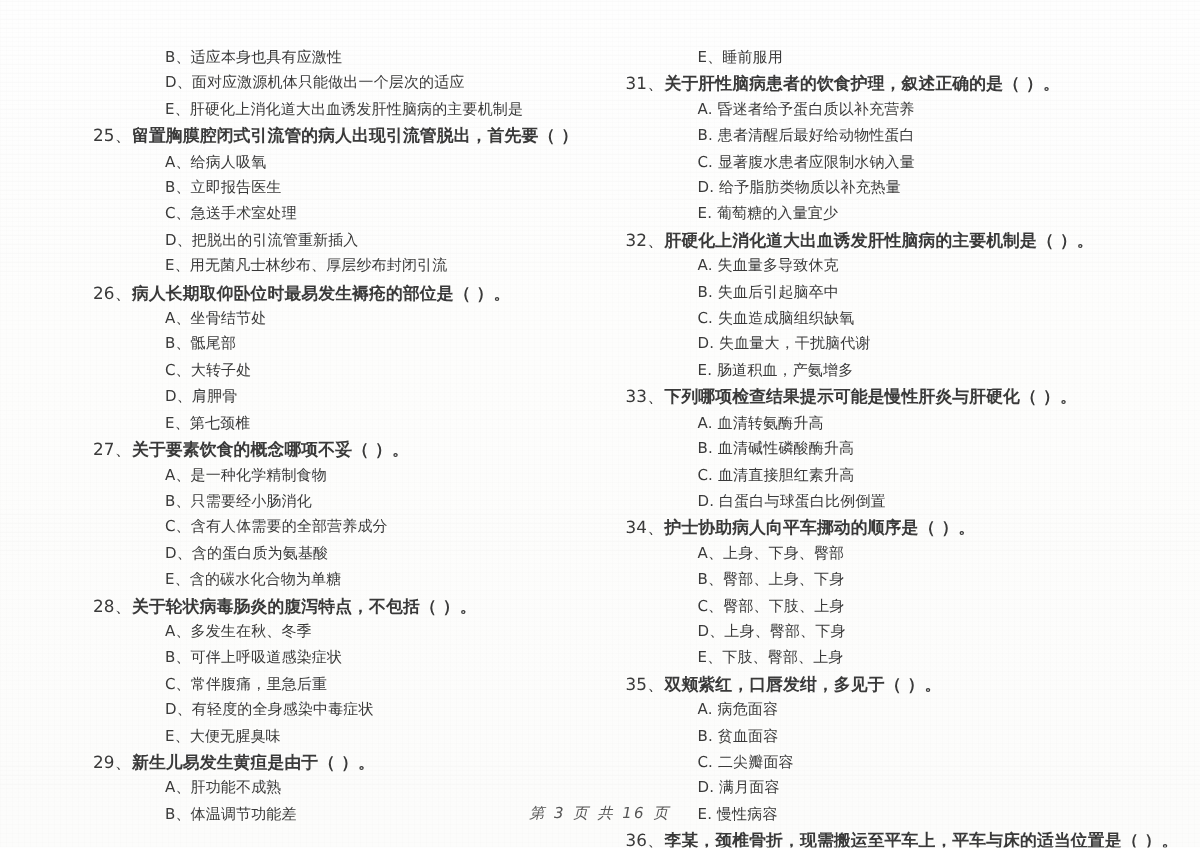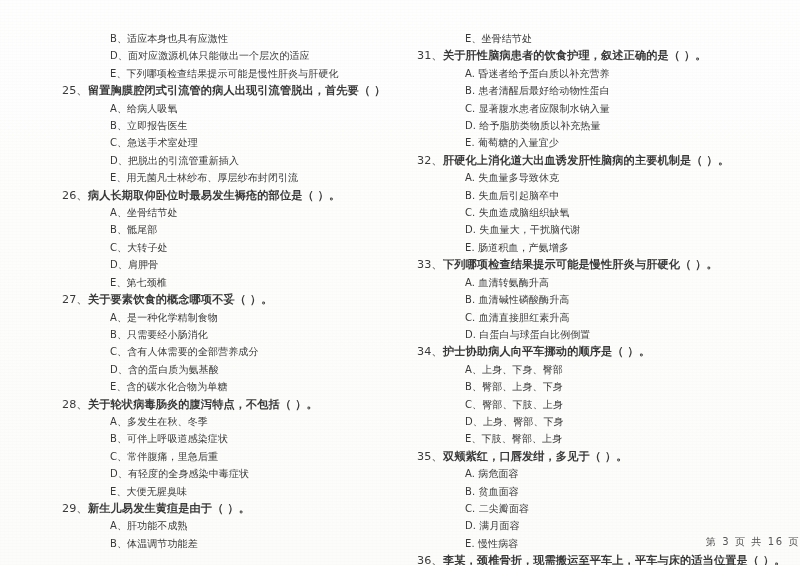--- a/index.html
+++ b/index.html
@@ -64,24 +64,25 @@
     color: #3a3a3a;
     padding-left: 48px;
     white-space: nowrap;
   }
 
   .footer {
     position: absolute;
     left: 0;
     right: 0;
     top: 535px;
-    text-align: right;
+    text-align: center;
     font-size: 10px;
     letter-spacing: 1.6px;
     color: #555;
+    font-style: italic;
   }
 
   
   .grain {
     position: absolute;
     inset: 0;
     pointer-events: none;
     opacity: .045;
     background-image:
       repeating-linear-gradient(0deg, rgba(0,0,0,.35) 0px, rgba(0,0,0,0) 1px, rgba(0,0,0,0) 3px),
@@ -94,21 +95,21 @@
 </head>
 <body>
 
 <div class="page">
   <div class="columns softfocus">
 
     <div class="col col-left">
       <div>
         <div class="opt">B、适应本身也具有应激性</div>
         <div class="opt">D、面对应激源机体只能做出一个层次的适应</div>
-        <div class="opt">E、下列哪项检查结果提示可能是慢性肝炎与肝硬化</div>
+        <div class="opt">E、肝硬化上消化道大出血诱发肝性脑病的主要机制是</div>
       </div>
 
       <div class="qblock">
         <div class="q-stem">
           <span class="q-num">25、</span>
           <span class="q-text">留置胸膜腔闭式引流管的病人出现引流管脱出，首先要（      ）</span>
         </div>
         <div class="opt">A、给病人吸氧</div>
         <div class="opt">B、立即报告医生</div>
         <div class="opt">C、急送手术室处理</div>
@@ -159,21 +160,21 @@
         </div>
         <div class="opt">A、肝功能不成熟</div>
         <div class="opt">B、体温调节功能差</div>
 
       </div>
 
     </div>
 
     <div class="col col-right">
       <div>
-        <div class="opt">E、坐骨结节处</div>
+        <div class="opt">E、睡前服用</div>
       </div>
 
       <div class="qblock">
         <div class="q-stem">
           <span class="q-num">31、</span>
           <span class="q-text">关于肝性脑病患者的饮食护理，叙述正确的是（      ）。</span>
         </div>
         <div class="opt">A. 昏迷者给予蛋白质以补充营养</div>
         <div class="opt">B. 患者清醒后最好给动物性蛋白</div>
         <div class="opt">C. 显著腹水患者应限制水钠入量</div>

